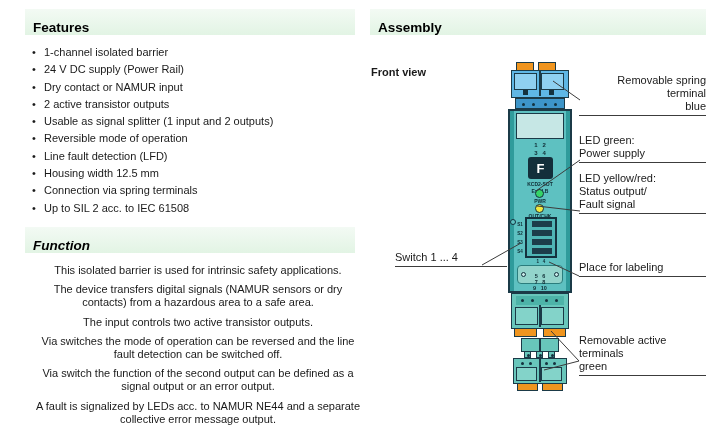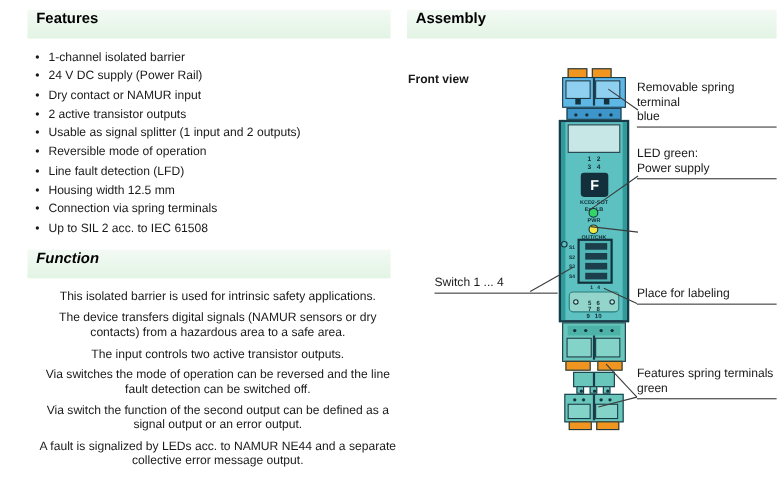--- a/index.html
+++ b/index.html
@@ -1,18 +1,18 @@
 <!DOCTYPE html>
 <html><head>
 <meta charset="utf-8">
 <style>
   html,body{margin:0;padding:0;background:#ffffff;}
   .page{position:relative;width:712px;height:445px;background:#fff;overflow:hidden;
         font-family:"Liberation Sans",sans-serif;color:#111;}
-  .section-header{position:absolute;height:26px;display:flex;align-items:flex-start;
+  .section-header{position:absolute;height:26px;display:flex;align-items:flex-end;
         padding-left:8px;box-sizing:border-box;
         background:linear-gradient(180deg,#f3faf4 0%,#e2f4e4 100%);}
   .section-header span{font-size:13.5px;font-weight:bold;color:#000;}
   .features-list{position:absolute;left:31px;top:44px;width:322px;margin:0;padding:0;list-style:none;}
   .features-list li{position:relative;padding-left:13px;font-size:11px;line-height:17.3px;color:#1a1a1a;}
   .features-list li::before{content:"•";position:absolute;left:1px;top:0;color:#1a1a1a;}
   .function-text{position:absolute;left:30px;top:264px;width:336px;text-align:center;}
   .function-text p{margin:0 0 6.5px 0;font-size:11px;line-height:12.9px;color:#1a1a1a;}
   .front-view{position:absolute;left:371px;top:66px;font-size:11px;font-weight:bold;color:#1a1a1a;}
   .callout{position:absolute;border-bottom:1px solid #3c3c3c;padding-bottom:2px;}
@@ -170,36 +170,41 @@
     <div class="part green-lt thin" style="left:27px;top:8px;width:21px;height:14px;"></div>
     <div class="part" style="left:24.5px;top:0;width:2px;height:23px;background:#1b3a47;"></div>
     <span class="dot" style="left:7px;top:3px;"></span>
       <span class="dot" style="left:15px;top:3px;"></span>
     <span class="dot" style="left:31px;top:3px;"></span>
       <span class="dot" style="left:39px;top:3px;"></span>
   </div>
   <div class="part orange thin" style="left:517px;top:383px;width:21px;height:8px;"></div>
   <div class="part orange thin" style="left:542px;top:383px;width:21px;height:8px;"></div>
 
-  <div class="callout" style="left:579px;top:74px;width:127px;">
+  <div class="callout" style="left:579px;top:74px;width:127px;text-align:right;">
     <div>Removable spring terminal</div>
     <div>blue</div>
   </div>
   <div class="callout" style="left:579px;top:134px;width:127px;">
     <div>LED green:</div>
     <div>Power supply</div>
   </div>
+  <div class="callout" style="left:579px;top:172px;width:127px;">
+    <div>LED yellow/red:</div>
+    <div>Status output/</div>
+    <div>Fault signal</div>
+  </div>
   <div class="callout" style="left:370px;top:251px;width:112px;margin-left:25px;">
     <div>Switch 1 ... 4</div>
   </div>
   <div class="callout" style="left:579px;top:261px;width:127px;">
     <div>Place for labeling</div>
   </div>
   <div class="callout" style="left:579px;top:334px;width:127px;">
-    <div>Features spring terminals</div>
+    <div>Removable active terminals</div>
     <div>green</div>
   </div>
 
   <svg class="leaders" width="712" height="445">
     <line x1="553" y1="81" x2="580" y2="100" stroke="#3c3c3c" stroke-width="1"></line>
     <line x1="536" y1="191" x2="580" y2="160" stroke="#3c3c3c" stroke-width="1"></line>
     <line x1="537" y1="206" x2="580" y2="211" stroke="#3c3c3c" stroke-width="1"></line>
     <line x1="482" y1="265" x2="521" y2="243" stroke="#3c3c3c" stroke-width="1"></line>
     <line x1="549" y1="262" x2="579" y2="276" stroke="#3c3c3c" stroke-width="1"></line>
     <line x1="551" y1="331" x2="579" y2="361" stroke="#3c3c3c" stroke-width="1"></line>

